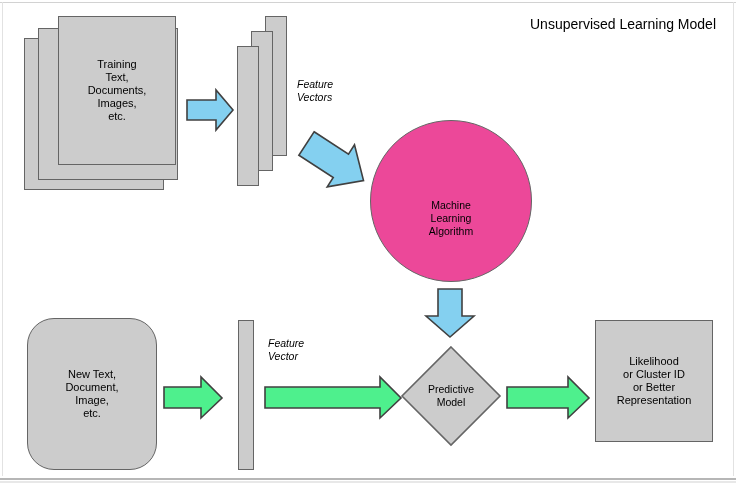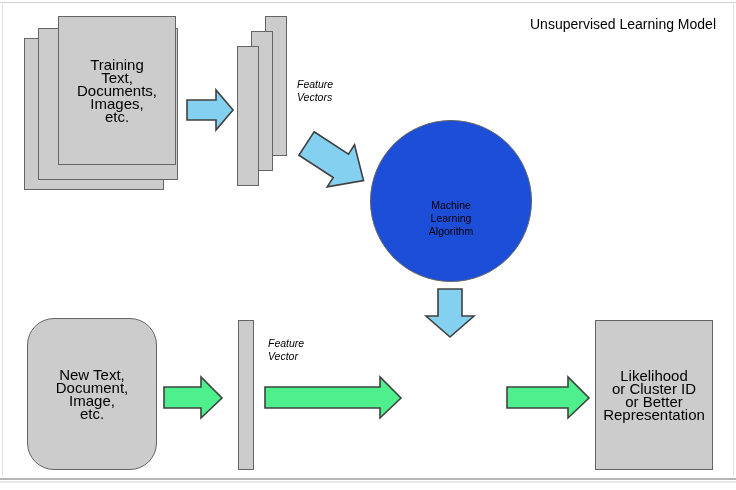--- a/index.html
+++ b/index.html
@@ -65,37 +65,37 @@
   .box {
     position: absolute;
     background: #cccccc;
     border: 1.4px solid #656565;
     box-sizing: border-box;
     display: flex;
     align-items: center;
     justify-content: center;
   }
   .box .label {
-    font-size: 15px;
+    font-size: 11px;
     line-height: 13px;
     text-align: center;
     color: #000000;
     white-space: pre-line;
   }
 
   .vbar {
     position: absolute;
     background: #cccccc;
     border: 1.4px solid #656565;
     box-sizing: border-box;
   }
 
   .circle {
     position: absolute;
-    background: #1d4ed8;
+    background: #ec4899;
     border: 1.4px solid #656565;
     border-radius: 50%;
     box-sizing: border-box;
   }
   .circle .label {
     position: absolute;
     left: 0;
     top: 78px;
     width: 100%;
     text-align: center;
@@ -208,27 +208,34 @@
 
   <div class="caption" style="left:268px; top:337px;">Feature
 Vector</div>
 
   <div class="arrow" style="left:264px; top:376px;">
     <svg width="138" height="44" viewBox="0 0 138 44">
       <polygon points="1,11 116,11 116,1 137,22 116,42 116,32 1,32" fill="#4ef08d" stroke="#404040" stroke-width="1.6" stroke-linejoin="miter"></polygon>
     </svg>
   </div>
 
+  <div class="diamond-wrap" style="left:400px; top:345px; width:102px; height:102px;">
+    <svg width="102" height="102" viewBox="0 0 102 102">
+      <polygon points="51,2 100,51 51,100 2,51" fill="#cccccc" stroke="#656565" stroke-width="1.6" stroke-linejoin="miter"></polygon>
+    </svg>
+    <div class="label">Predictive
+Model</div>
+  </div>
 
   <div class="arrow" style="left:506px; top:376px;">
     <svg width="84" height="44" viewBox="0 0 84 44">
       <polygon points="1,11 62,11 62,1 83,22 62,42 62,32 1,32" fill="#4ef08d" stroke="#404040" stroke-width="1.6" stroke-linejoin="miter"></polygon>
     </svg>
   </div>
 
-  <div class="box" style="left:595px; top:320px; width:118px; height:150px;align-items:center;">
+  <div class="box" style="left:595px; top:320px; width:118px; height:122px;align-items:center;">
     <div class="label">Likelihood
 or Cluster ID
 or Better
 Representation</div>
   </div>
 
 </div>
 
 </body></html>

